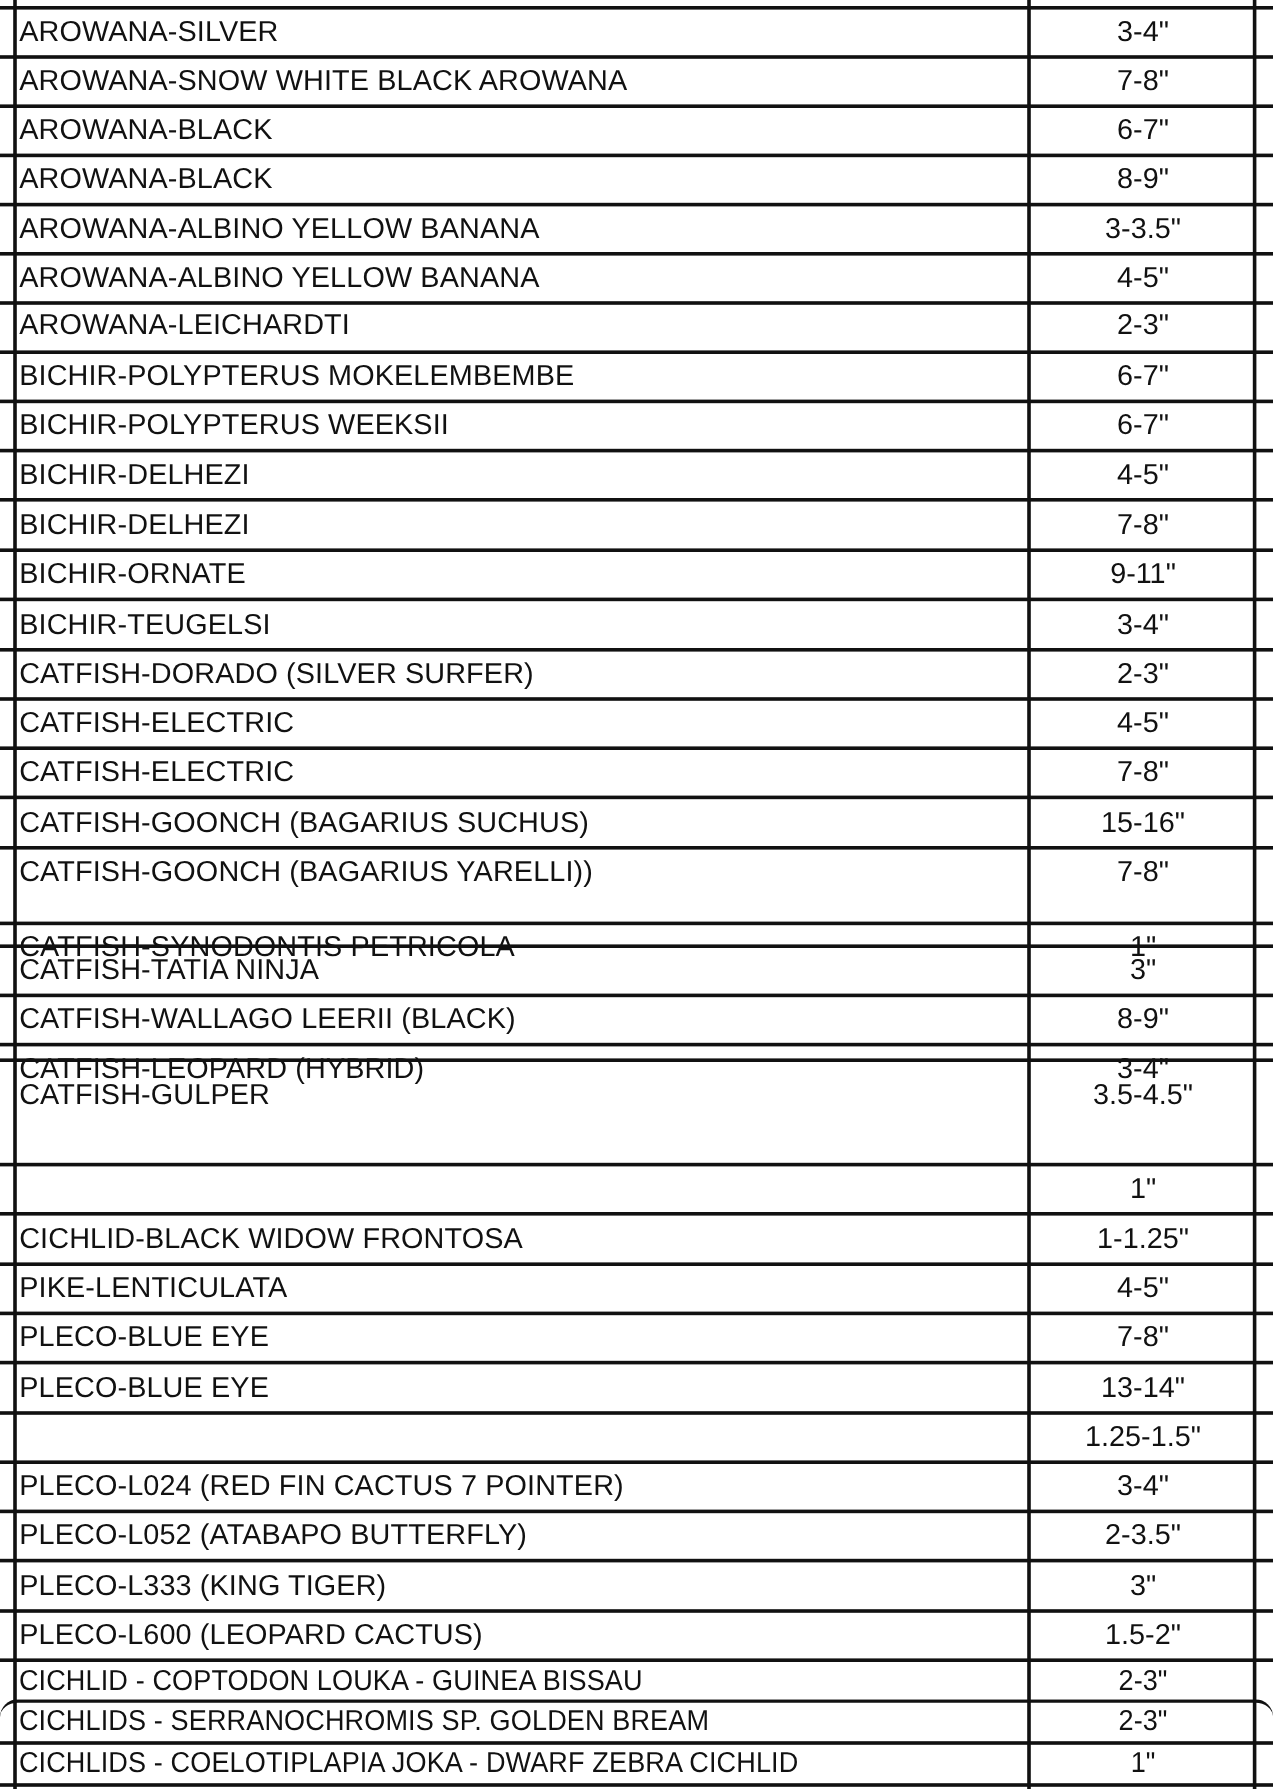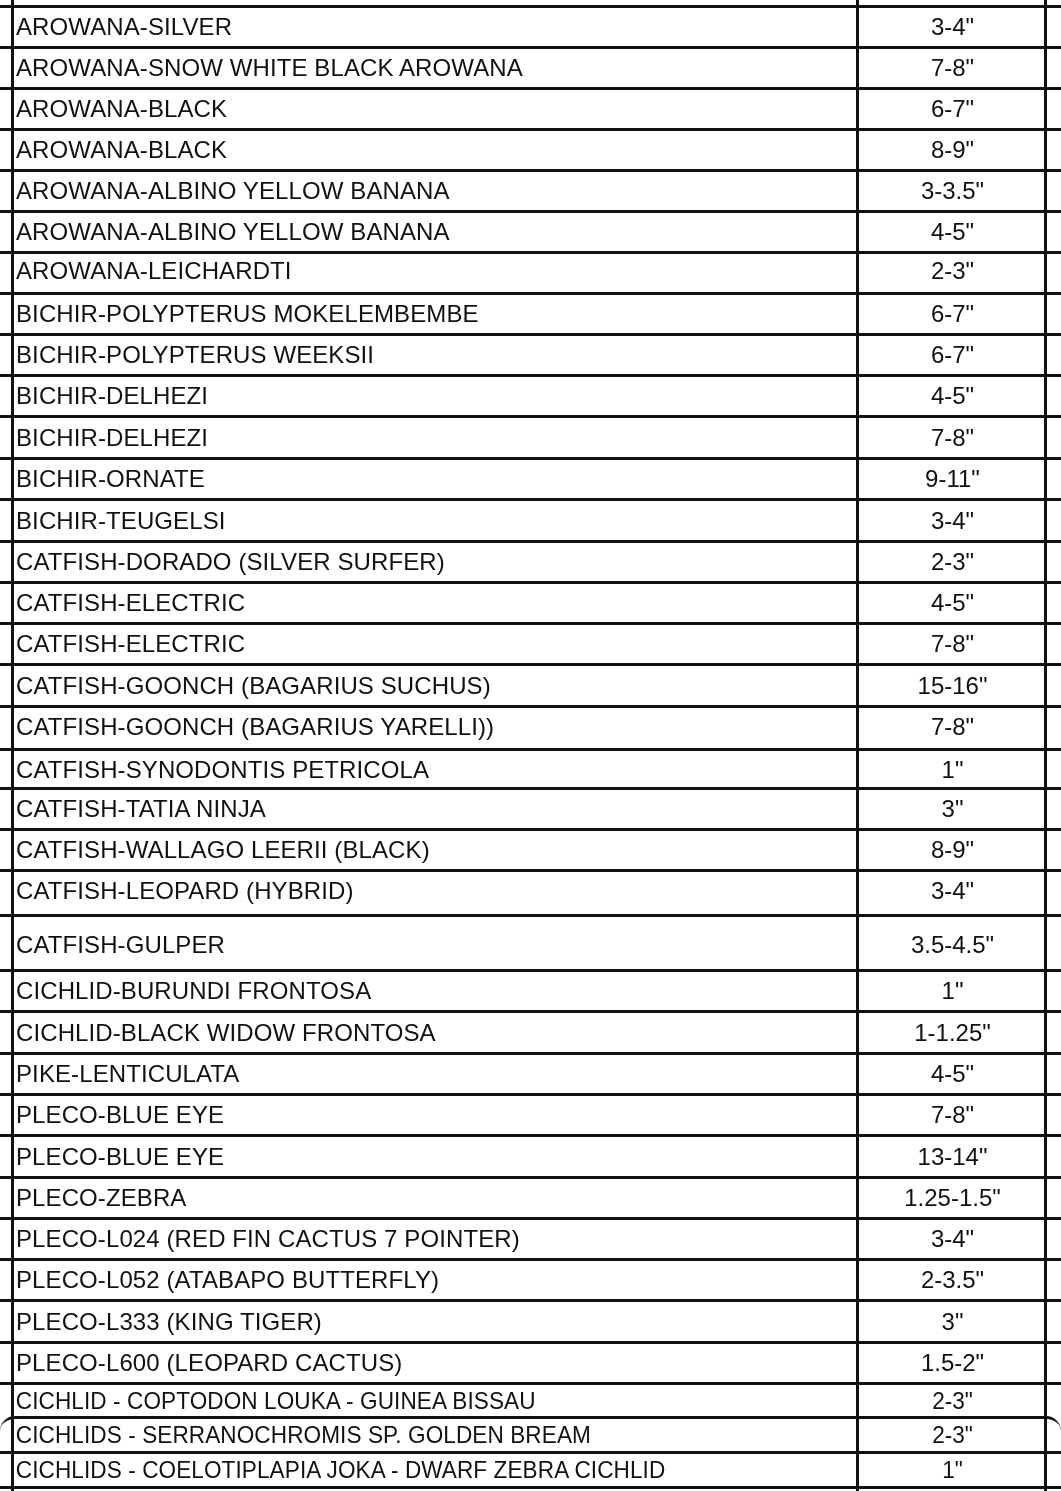--- a/index.html
+++ b/index.html
@@ -111,47 +111,46 @@
       <div class="row" style="top: 663px; height: 42px;">
         <div class="cell-name">CATFISH-GOONCH (BAGARIUS SUCHUS)</div>
         <div class="cell-size">15-16"</div>
         <div class="cell-extra"></div>
       </div>
       <div class="row" style="top: 705px; height: 41px;">
         <div class="cell-name">CATFISH-GOONCH (BAGARIUS YARELLI))</div>
         <div class="cell-size">7-8"</div>
         <div class="cell-extra"></div>
       </div>
-      <div class="row" style="top: 748px; height: 41px;">
+      <div class="row" style="top: 768px; height: 41px;">
         <div class="cell-name">CATFISH-SYNODONTIS PETRICOLA</div>
         <div class="cell-size">1"</div>
         <div class="cell-extra"></div>
       </div>
       <div class="row" style="top: 787px; height: 41px;">
         <div class="cell-name">CATFISH-TATIA NINJA</div>
         <div class="cell-size">3"</div>
         <div class="cell-extra"></div>
       </div>
       <div class="row" style="top: 828px; height: 41px;">
         <div class="cell-name">CATFISH-WALLAGO LEERII (BLACK)</div>
         <div class="cell-size">8-9"</div>
         <div class="cell-extra"></div>
       </div>
       <div class="row" style="top: 869px; height: 41px; padding-left: 30px;">
         <div class="cell-name">CATFISH-LEOPARD (HYBRID)</div>
         <div class="cell-size">3-4"</div>
         <div class="cell-extra"></div>
       </div>
-      <div class="row" style="top: 914px; height: 59px;">
+      <div class="row" style="top: 882px; height: 59px;">
         <div class="cell-name">CATFISH-GULPER</div>
         <div class="cell-size">3.5-4.5"</div>
         <div class="cell-extra"></div>
       </div>
       <div class="row" style="top: 969px; height: 41px;">
-        <div class="cell-name">CICHLID-BURUNDI FRONTOSA</div>
         <div class="cell-size">1"</div>
         <div class="cell-extra"></div>
       </div>
       <div class="row" style="top: 1010px; height: 42px; padding-left: 22px;">
         <div class="cell-name">CICHLID-BLACK WIDOW FRONTOSA</div>
         <div class="cell-size">1-1.25"</div>
         <div class="cell-extra"></div>
       </div>
       <div class="row" style="top: 1052px; height: 41px;">
         <div class="cell-name">PIKE-LENTICULATA</div>
@@ -162,21 +161,20 @@
         <div class="cell-name">PLECO-BLUE EYE</div>
         <div class="cell-size">7-8"</div>
         <div class="cell-extra"></div>
       </div>
       <div class="row" style="top: 1134px; height: 42px;">
         <div class="cell-name">PLECO-BLUE EYE</div>
         <div class="cell-size">13-14"</div>
         <div class="cell-extra"></div>
       </div>
       <div class="row" style="top: 1176px; height: 41px;">
-        <div class="cell-name">PLECO-ZEBRA</div>
         <div class="cell-size">1.25-1.5"</div>
         <div class="cell-extra"></div>
       </div>
       <div class="row" style="top: 1217px; height: 41px;">
         <div class="cell-name">PLECO-L024 (RED FIN CACTUS 7 POINTER)</div>
         <div class="cell-size">3-4"</div>
         <div class="cell-extra"></div>
       </div>
       <div class="row" style="top: 1258px; height: 41px;">
         <div class="cell-name">PLECO-L052 (ATABAPO BUTTERFLY)</div>

